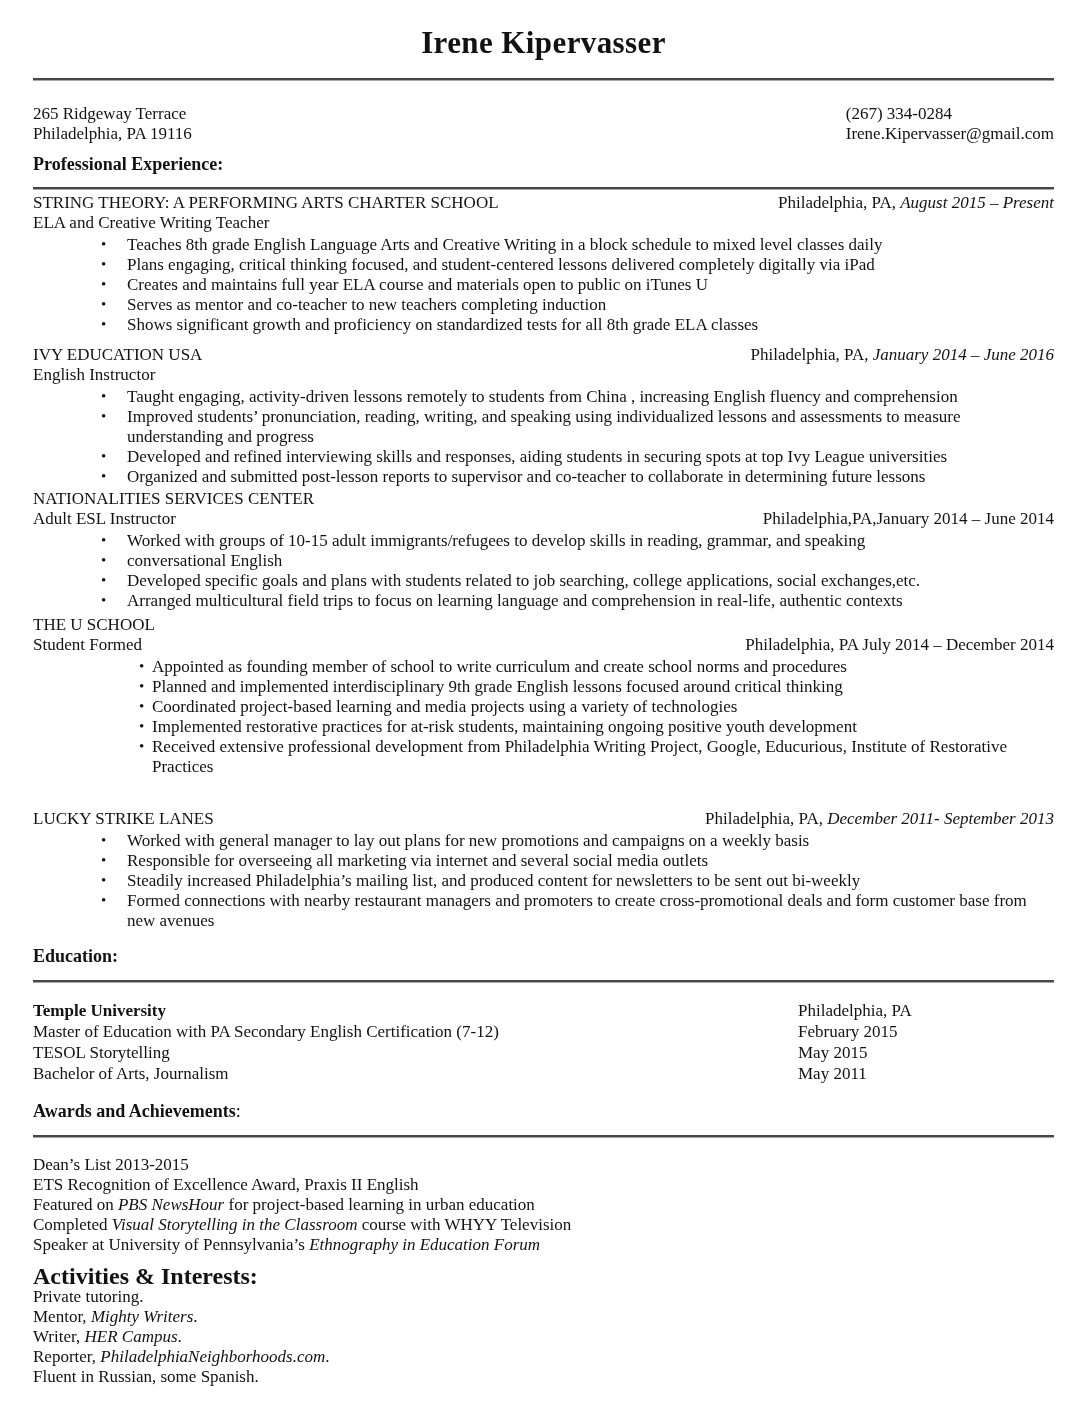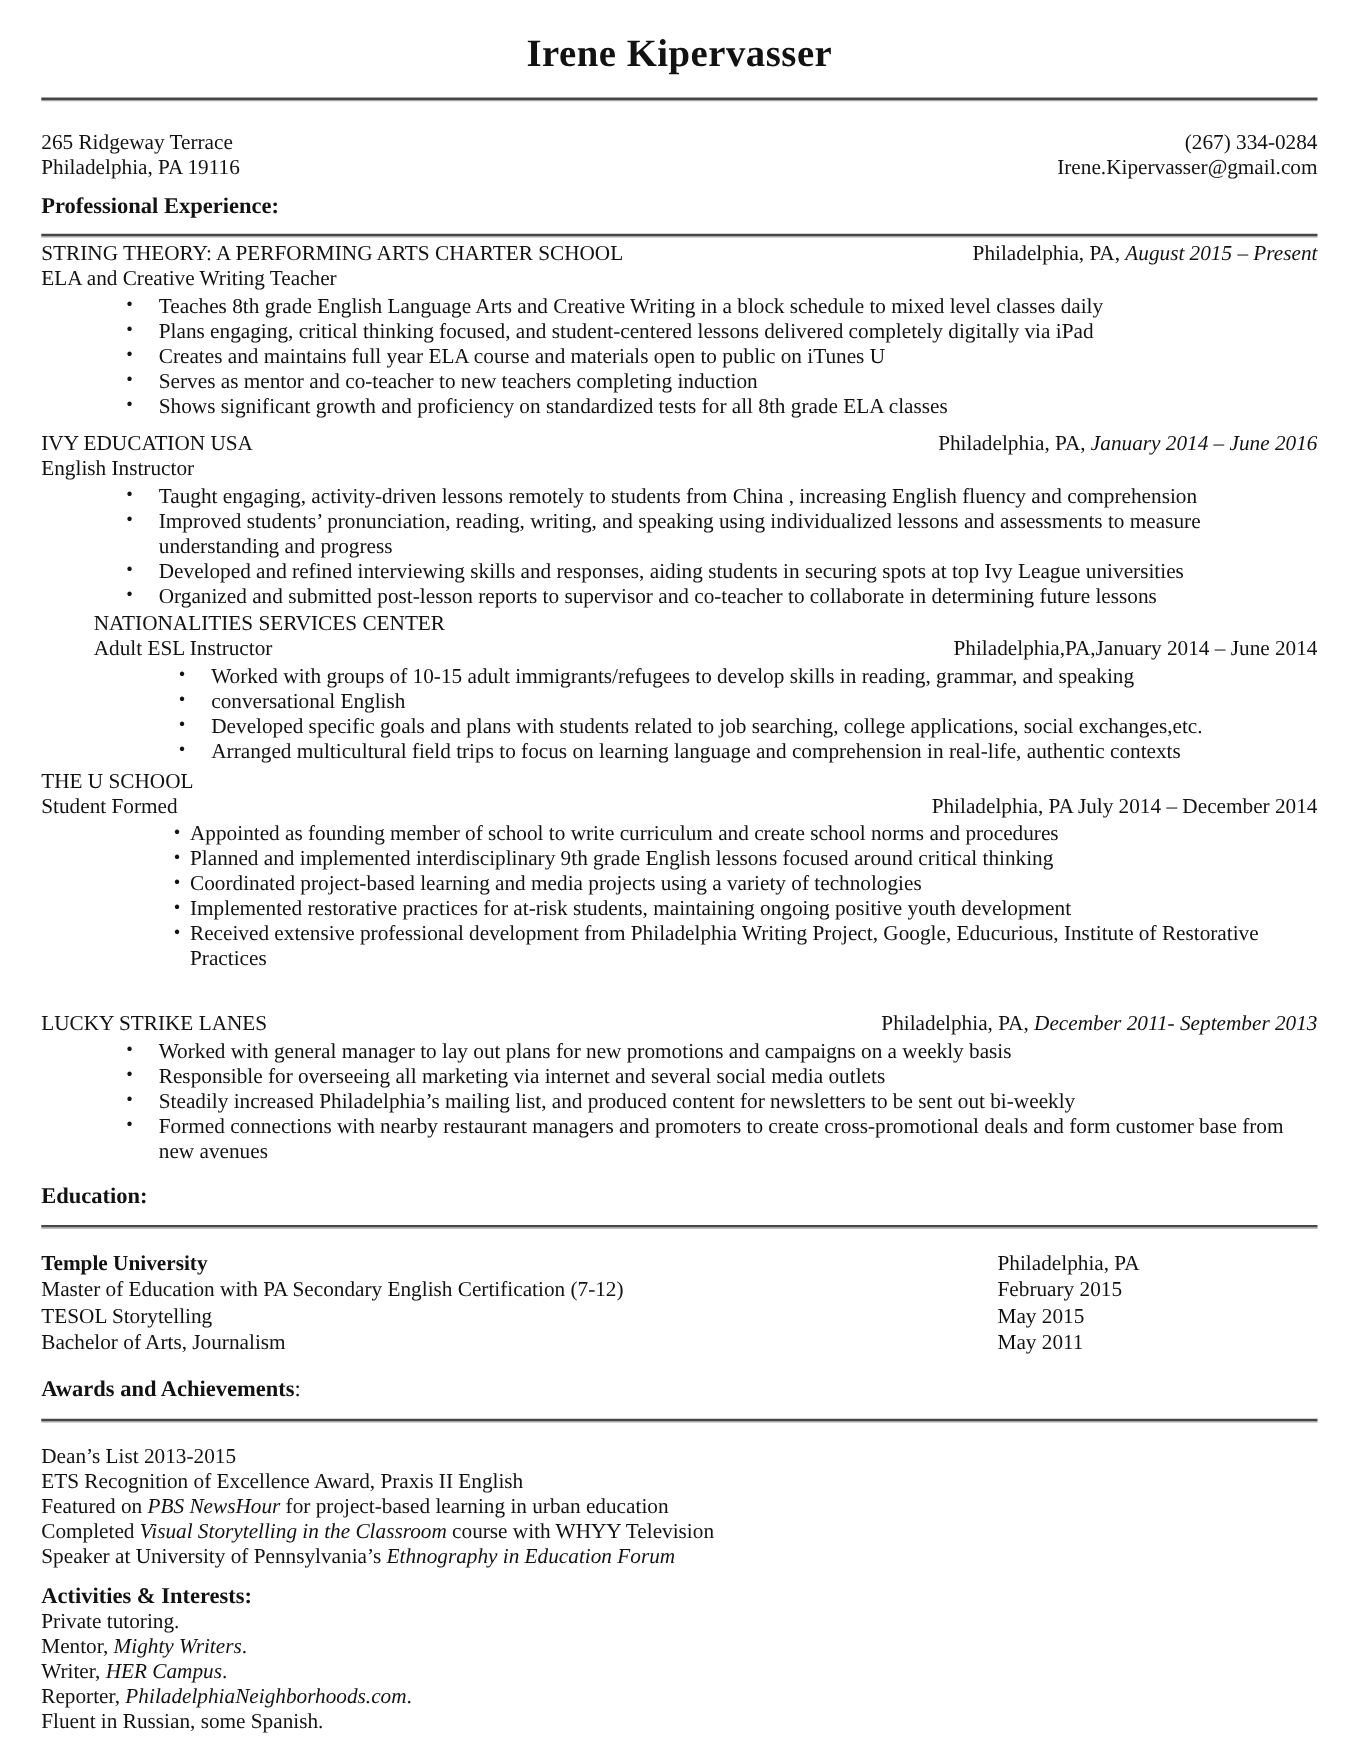--- a/index.html
+++ b/index.html
@@ -20,48 +20,48 @@
   .rule {
     height: 3px; border: 0; margin: 0;
     background: linear-gradient(to bottom, #474747 0%, #474747 62%, #a6a6a6 62%, #a6a6a6 100%);
   }
   .r1 { margin-top: 16px; }
   .r2 { margin-top: 12px; }
   .r3 { margin-top: 13px; }
   .r4 { margin-top: 13px; }
 
   .contact { display: flex; justify-content: space-between; margin-top: 23px; }
-  .contact .right { text-align: right; }
+  .contact .right { }
 
   .sec-head { font-weight: bold; font-size: 18px; line-height: 22px; margin-top: 9px; }
   .colon { font-weight: normal; }
 
   .job-head { display: flex; justify-content: space-between; }
   .meta { text-align: right; white-space: nowrap; }
   .job-title { font-weight: normal; }
 
   .bullets { list-style: none; margin: 2px 0 0 0; padding: 0; }
   .bullets li { position: relative; padding-left: 94px; }
   .bullets li::before { content: "\2022"; position: absolute; left: 68px; top: -1px; font-size: 15px; }
   .bullets-b li { padding-left: 119px; }
   .bullets-b li::before { left: 106px; }
 
   .job1 { margin-top: 3px; }
   .job2 { margin-top: 10px; }
-  .job3 { margin-top: 2px; margin-left: 42px; }
+  .job3 { margin-top: 2px; }
   .job4 { margin-top: 4px; }
   .job5 { margin-top: 32px; }
 
   .edu-head { margin-top: 14px; }
   .edu { margin-top: 18px; display: grid; grid-template-columns: 765px auto; grid-auto-rows: 21px; }
   .edu .b { font-weight: bold; }
 
   .awards-head { margin-top: 15px; }
   .award-lines { margin-top: 17px; }
-  .act-head { font-weight: bold; font-size: 18px; line-height: 22px; margin-top: 10px; }
+  .act-head { font-weight: bold; font-size: 24px; line-height: 22px; margin-top: 10px; }
   .line i { font-style: italic; }
 </style>
 </head>
 <body>
 
 <div class="page">
 
   <h1 class="name">Irene Kipervasser</h1>
   <div class="rule r1"></div>
 

